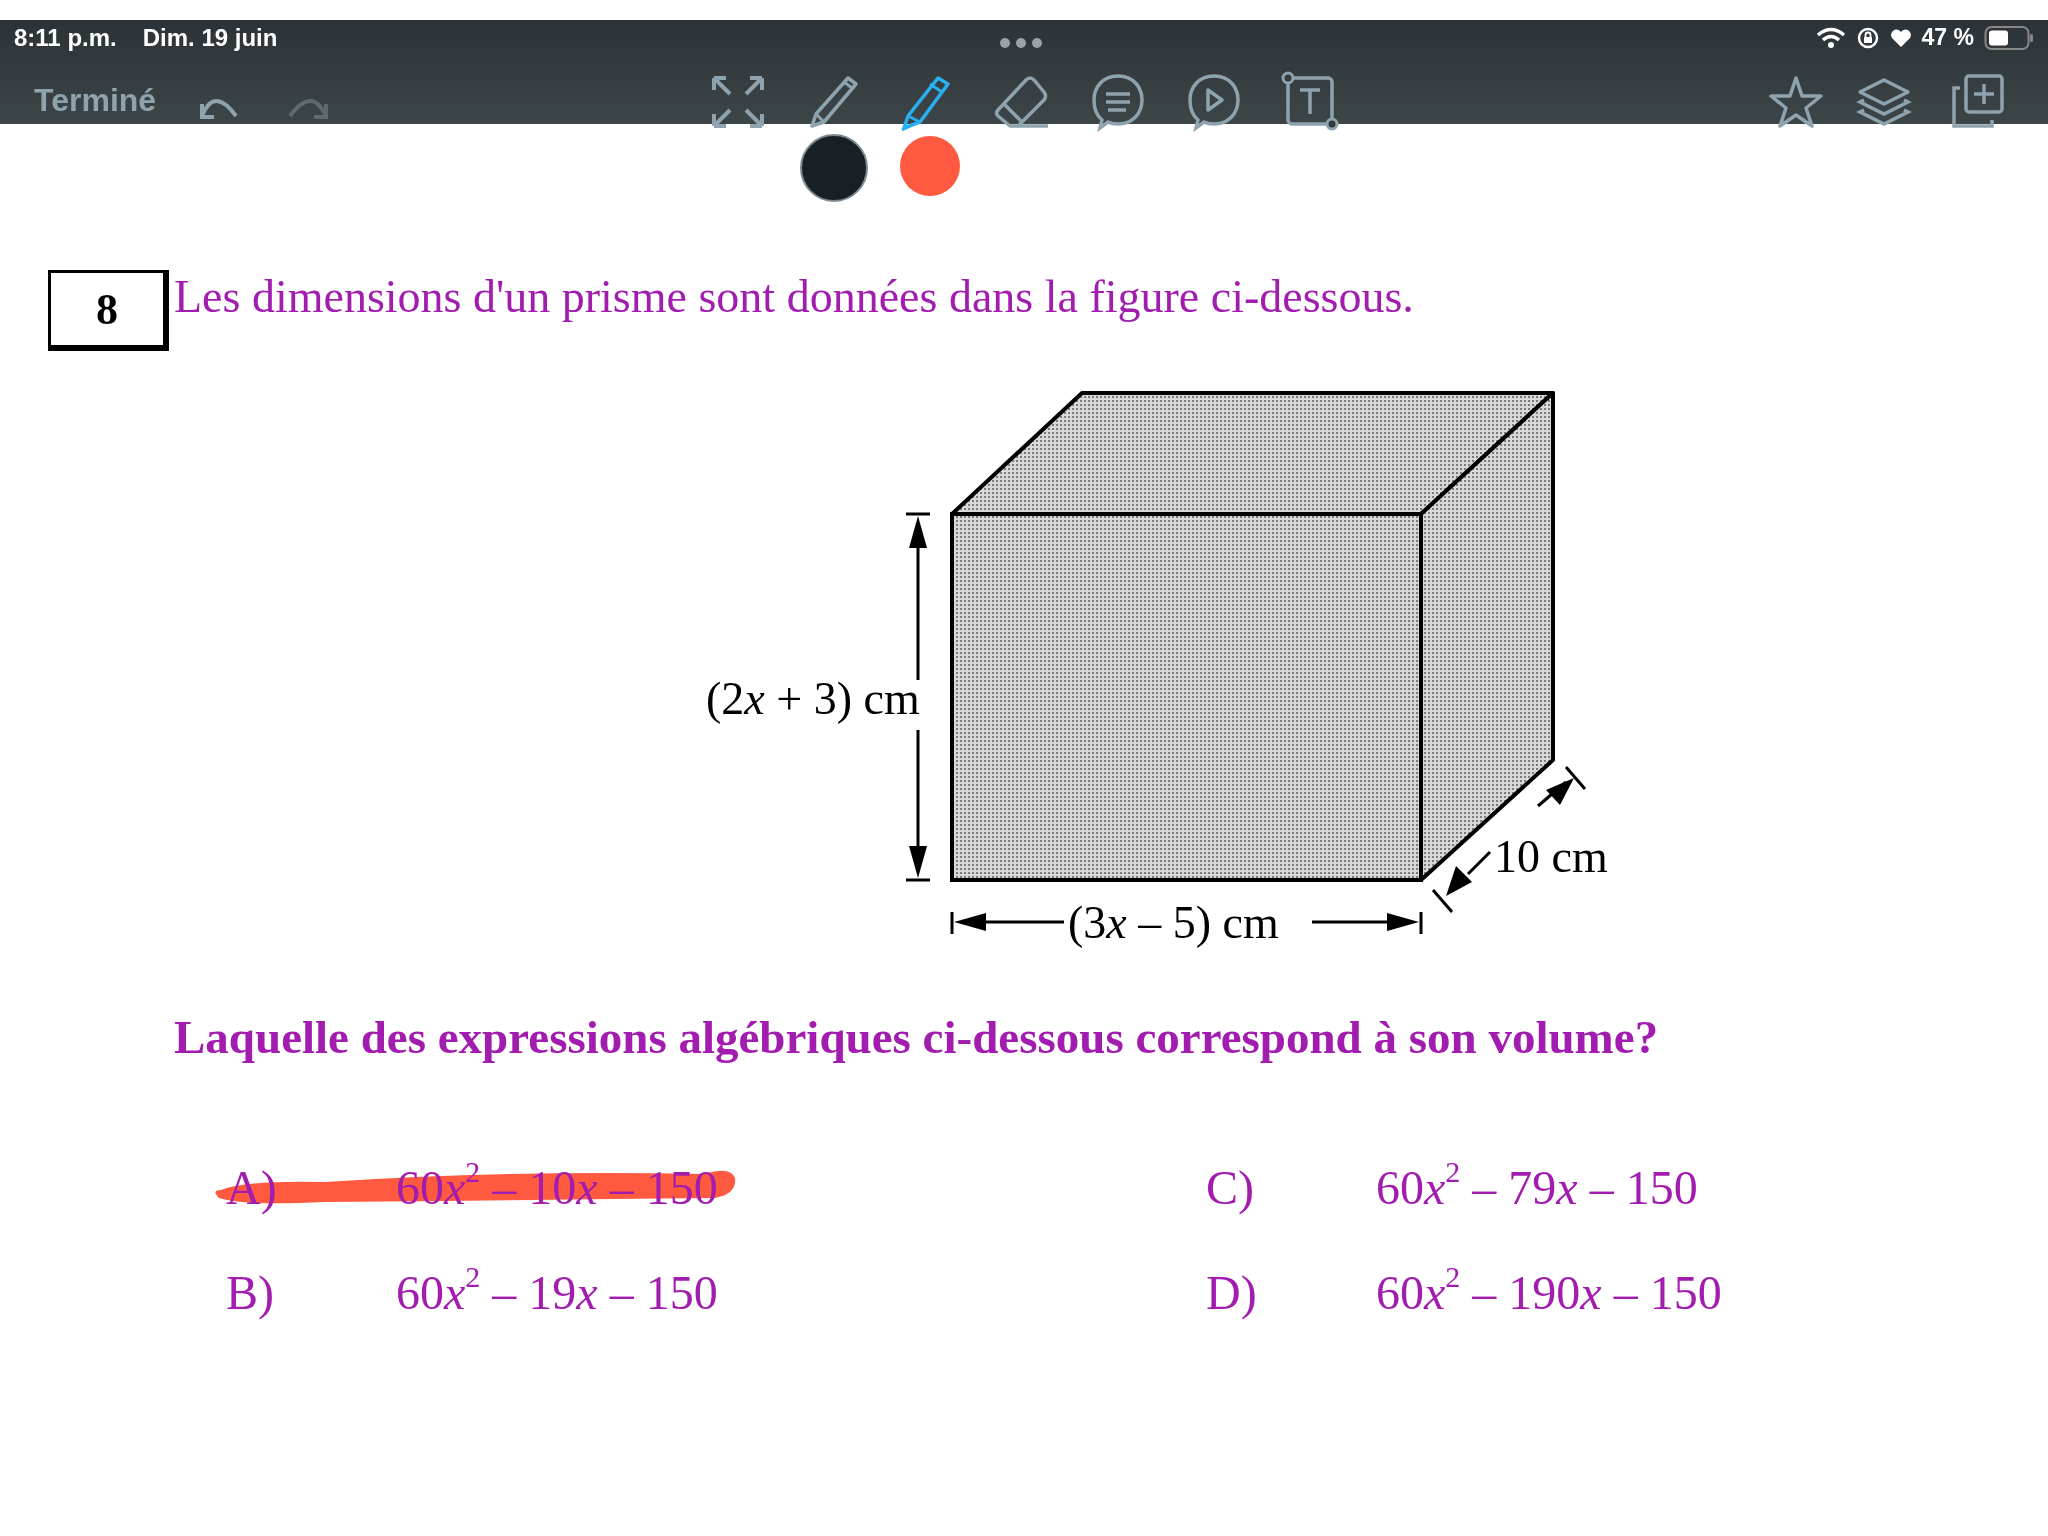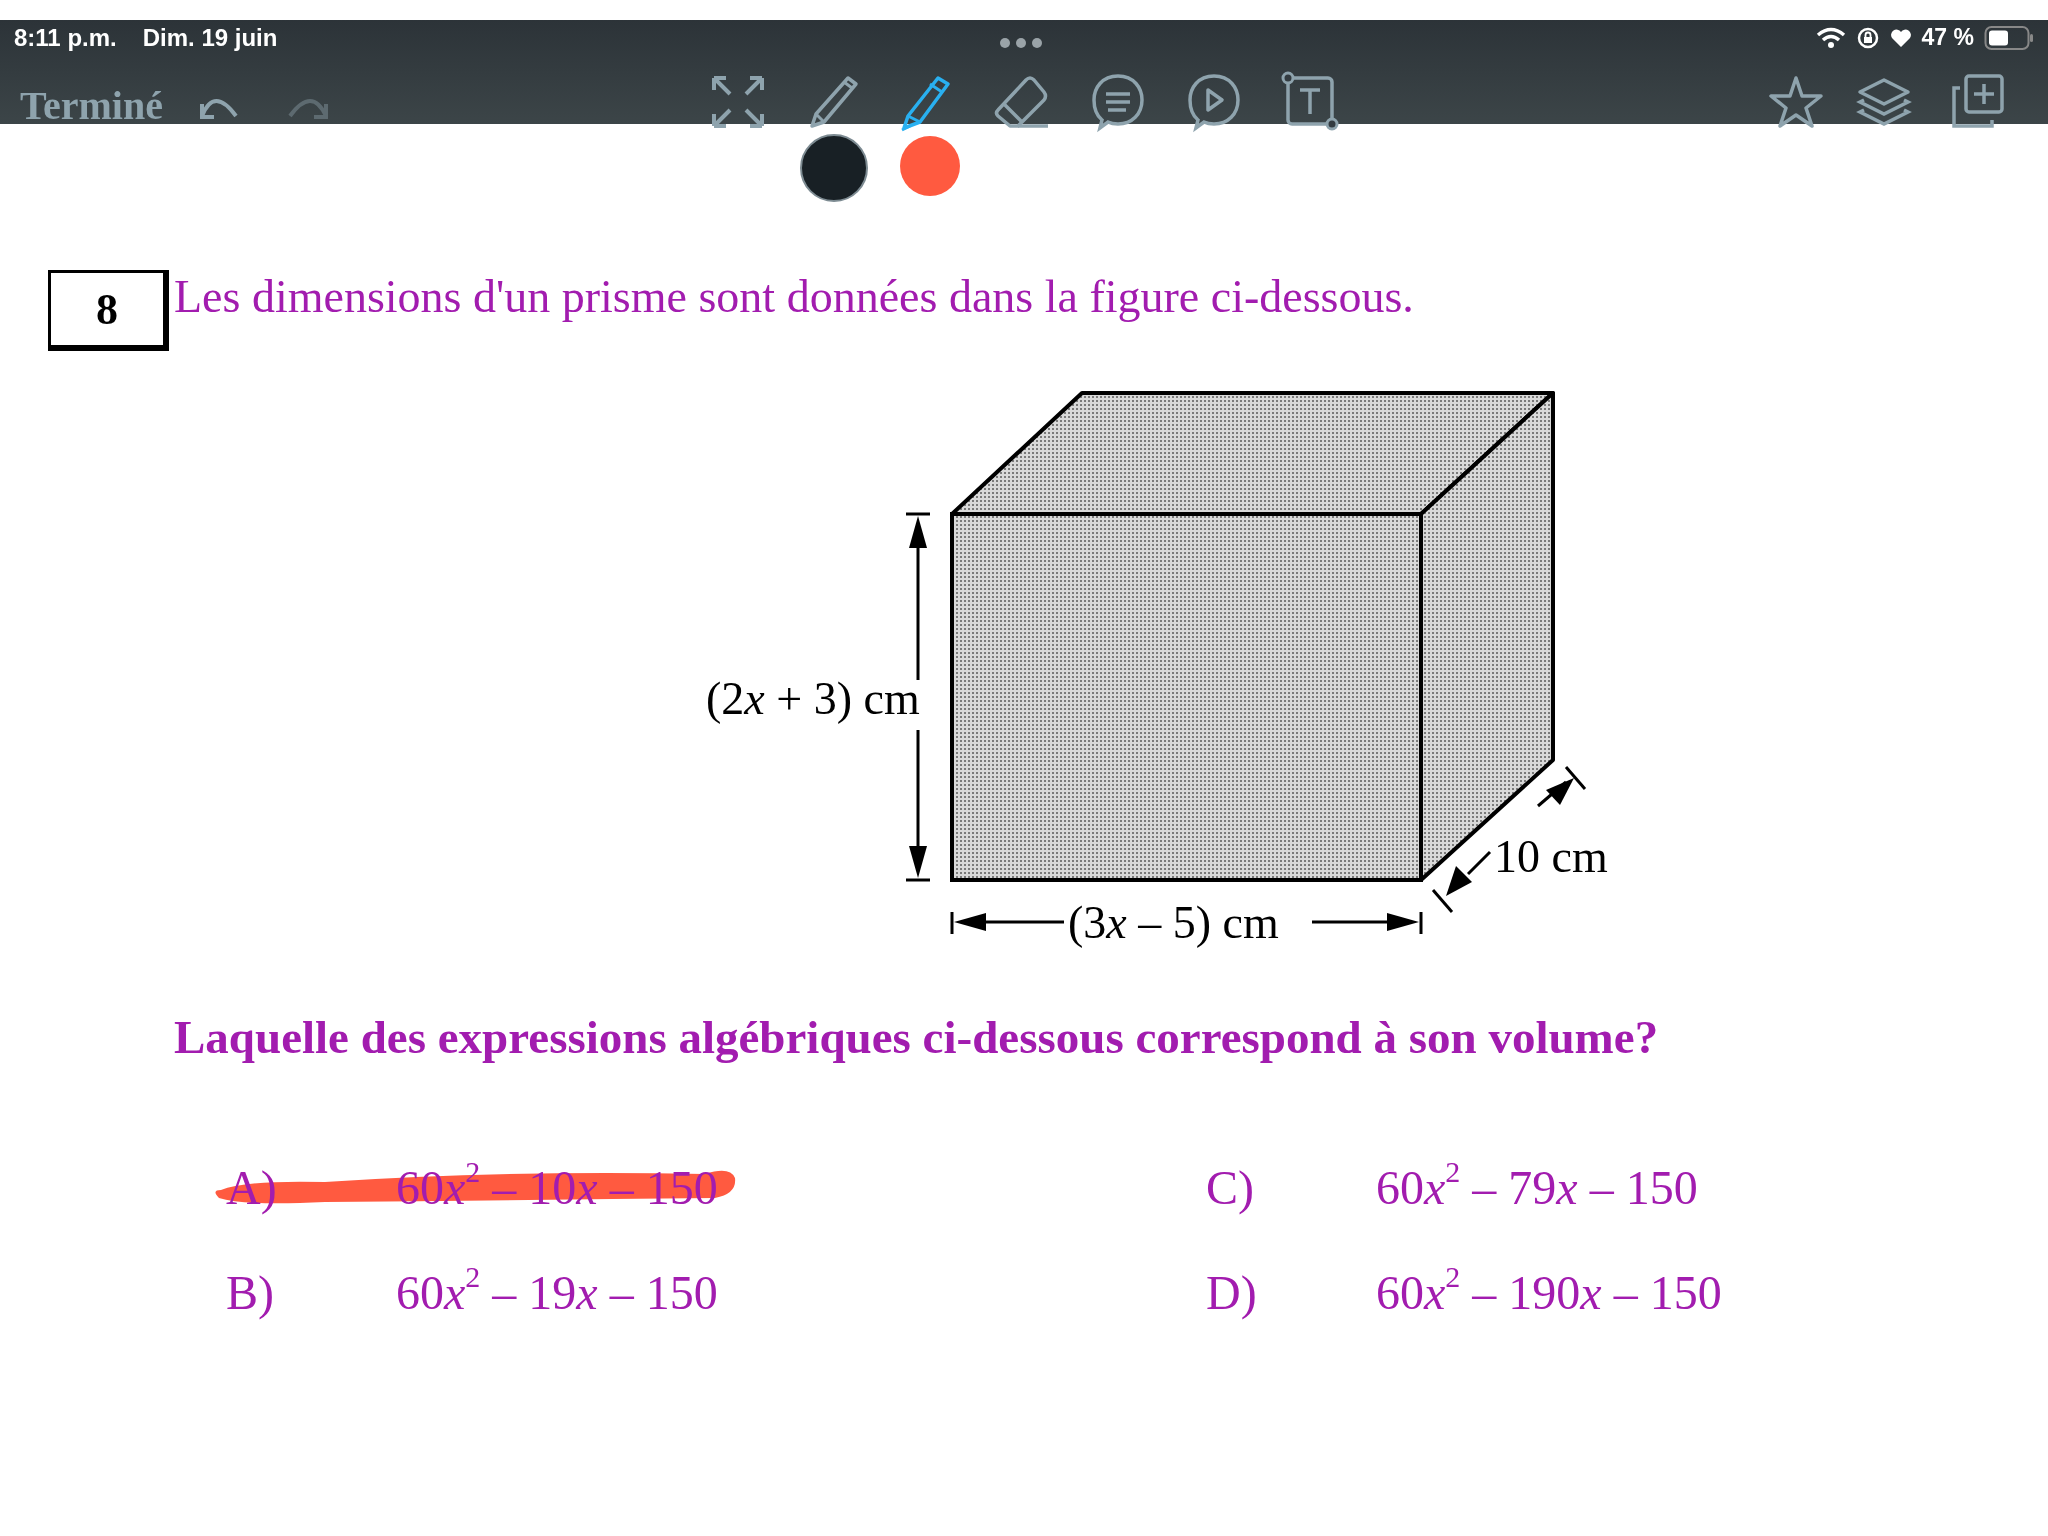--- a/index.html
+++ b/index.html
@@ -3,21 +3,21 @@
 <meta charset="utf-8">
 <style>
   html,body{margin:0;padding:0;}
   body{width:2048px;height:1536px;position:relative;overflow:hidden;background:#ffffff;font-family:"Liberation Sans",sans-serif;}
   .topbar{position:absolute;left:0;top:0;width:2048px;height:104px;background:linear-gradient(180deg,#2c3338 0%,#3c4548 100%);margin-top:20px;}
   .status-left{position:absolute;left:14px;top:4px;color:#fff;font-size:24px;font-weight:bold;font-family:"Liberation Sans",sans-serif;}
   .status-left span{margin-right:26px;}
   .status-right{position:absolute;right:14px;top:4px;display:flex;align-items:center;gap:10px;color:#fff;font-size:23px;font-weight:bold;}
   .dots{position:absolute;left:1000px;top:18px;display:flex;gap:6px;}
   .dots i{width:10px;height:10px;border-radius:50%;background:#9aa3a8;display:block;}
-  .done-btn{position:absolute;left:20px;top:62px;color:#8ea3ad;font-size:40px;font-weight:bold;cursor:pointer;font-family:Liberation Serif, serif;}
+  .done-btn{position:absolute;left:34px;top:62px;color:#8ea3ad;font-size:32px;font-weight:bold;cursor:pointer;}
   .tb-icon{position:absolute;top:50px;width:64px;height:64px;cursor:pointer;}
   .tb-icon svg{width:100%;height:100%;}
   .color-dot{position:absolute;border-radius:50%;}
   .doc-text{position:absolute;font-family:"Liberation Serif",serif;color:#a21caf;white-space:nowrap;}
   .qnum{position:absolute;left:48px;top:270px;width:112px;height:72px;border:3px solid #000;border-right-width:6px;border-bottom-width:6px;font-family:"Liberation Serif",serif;font-weight:bold;font-size:44px;display:flex;align-items:center;justify-content:center;}
   .prompt{left:174px;top:270px;font-size:46px;}
   .question{left:174px;top:1010px;font-size:47px;font-weight:bold;}
   .opt-label{font-size:48px;}
   .opt-expr{font-size:48px;margin-left:40px;}
   .opt-expr i{font-style:italic;}

